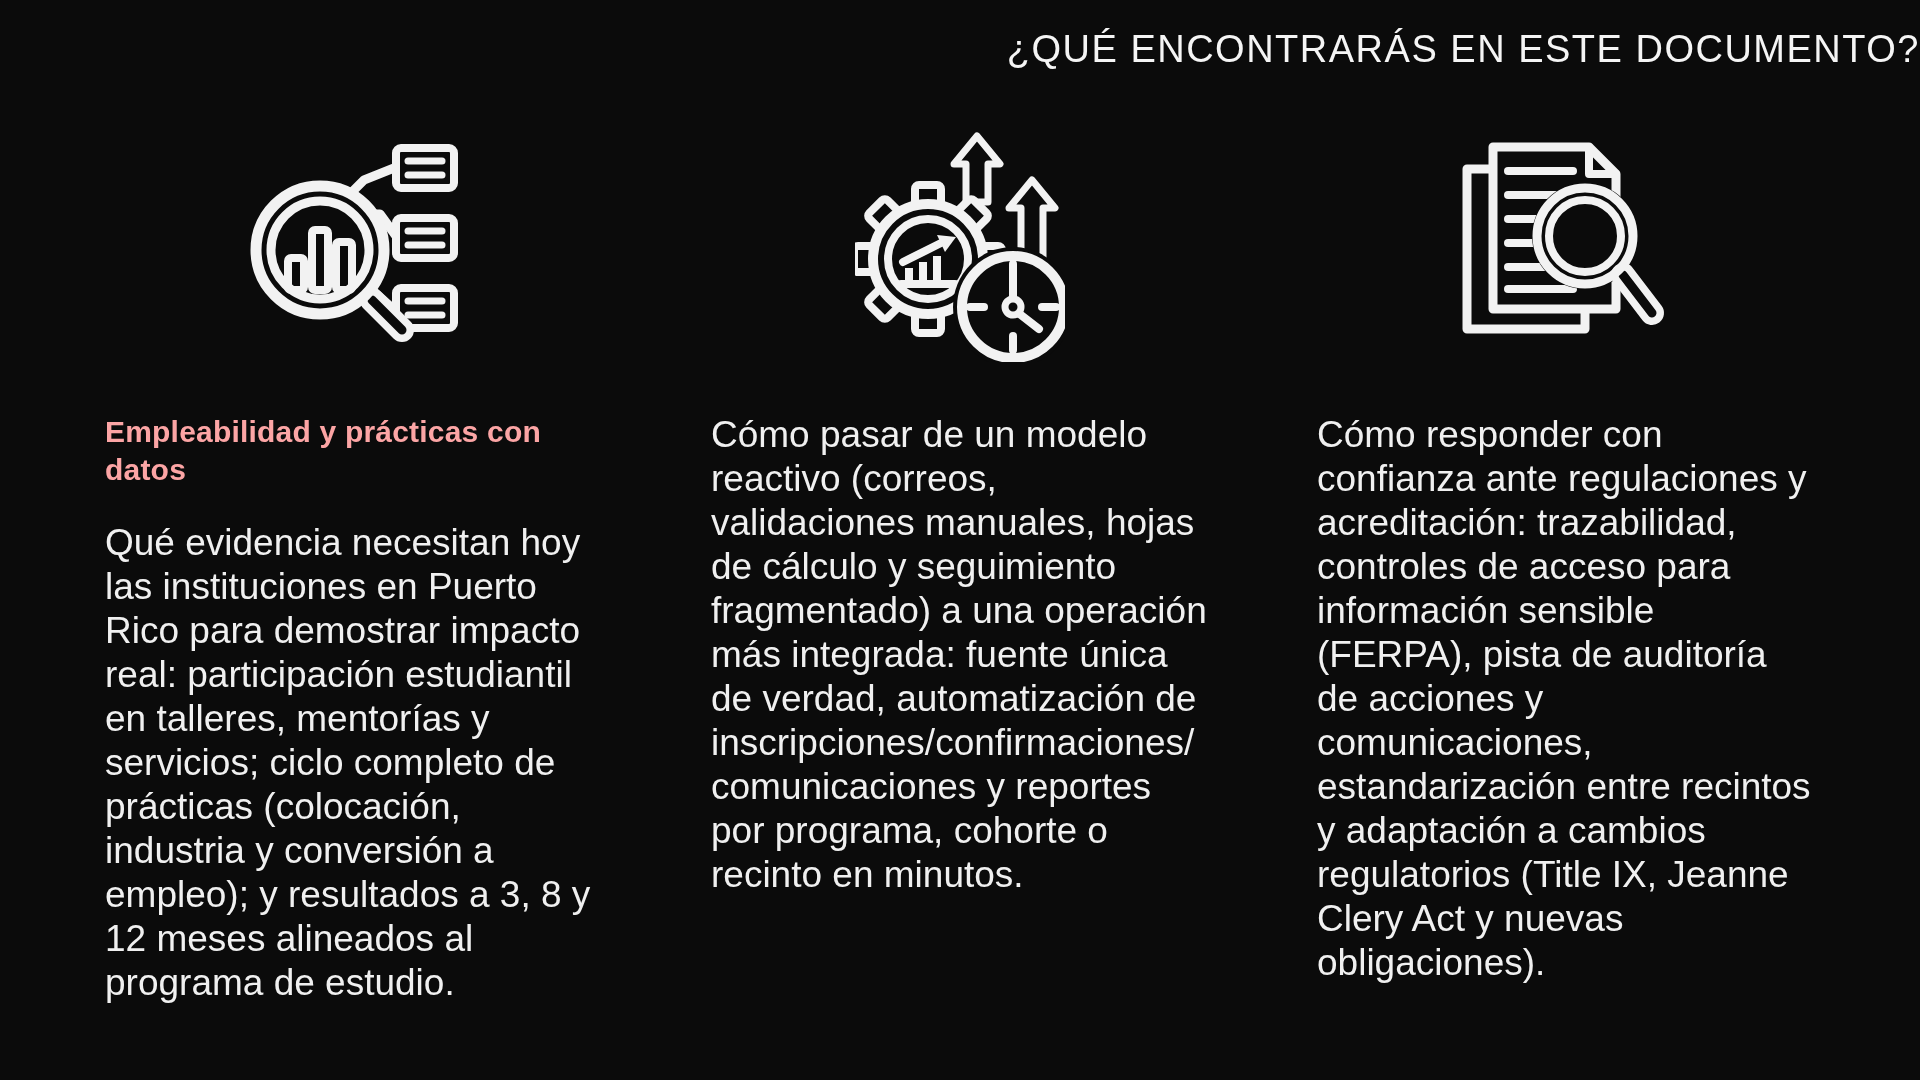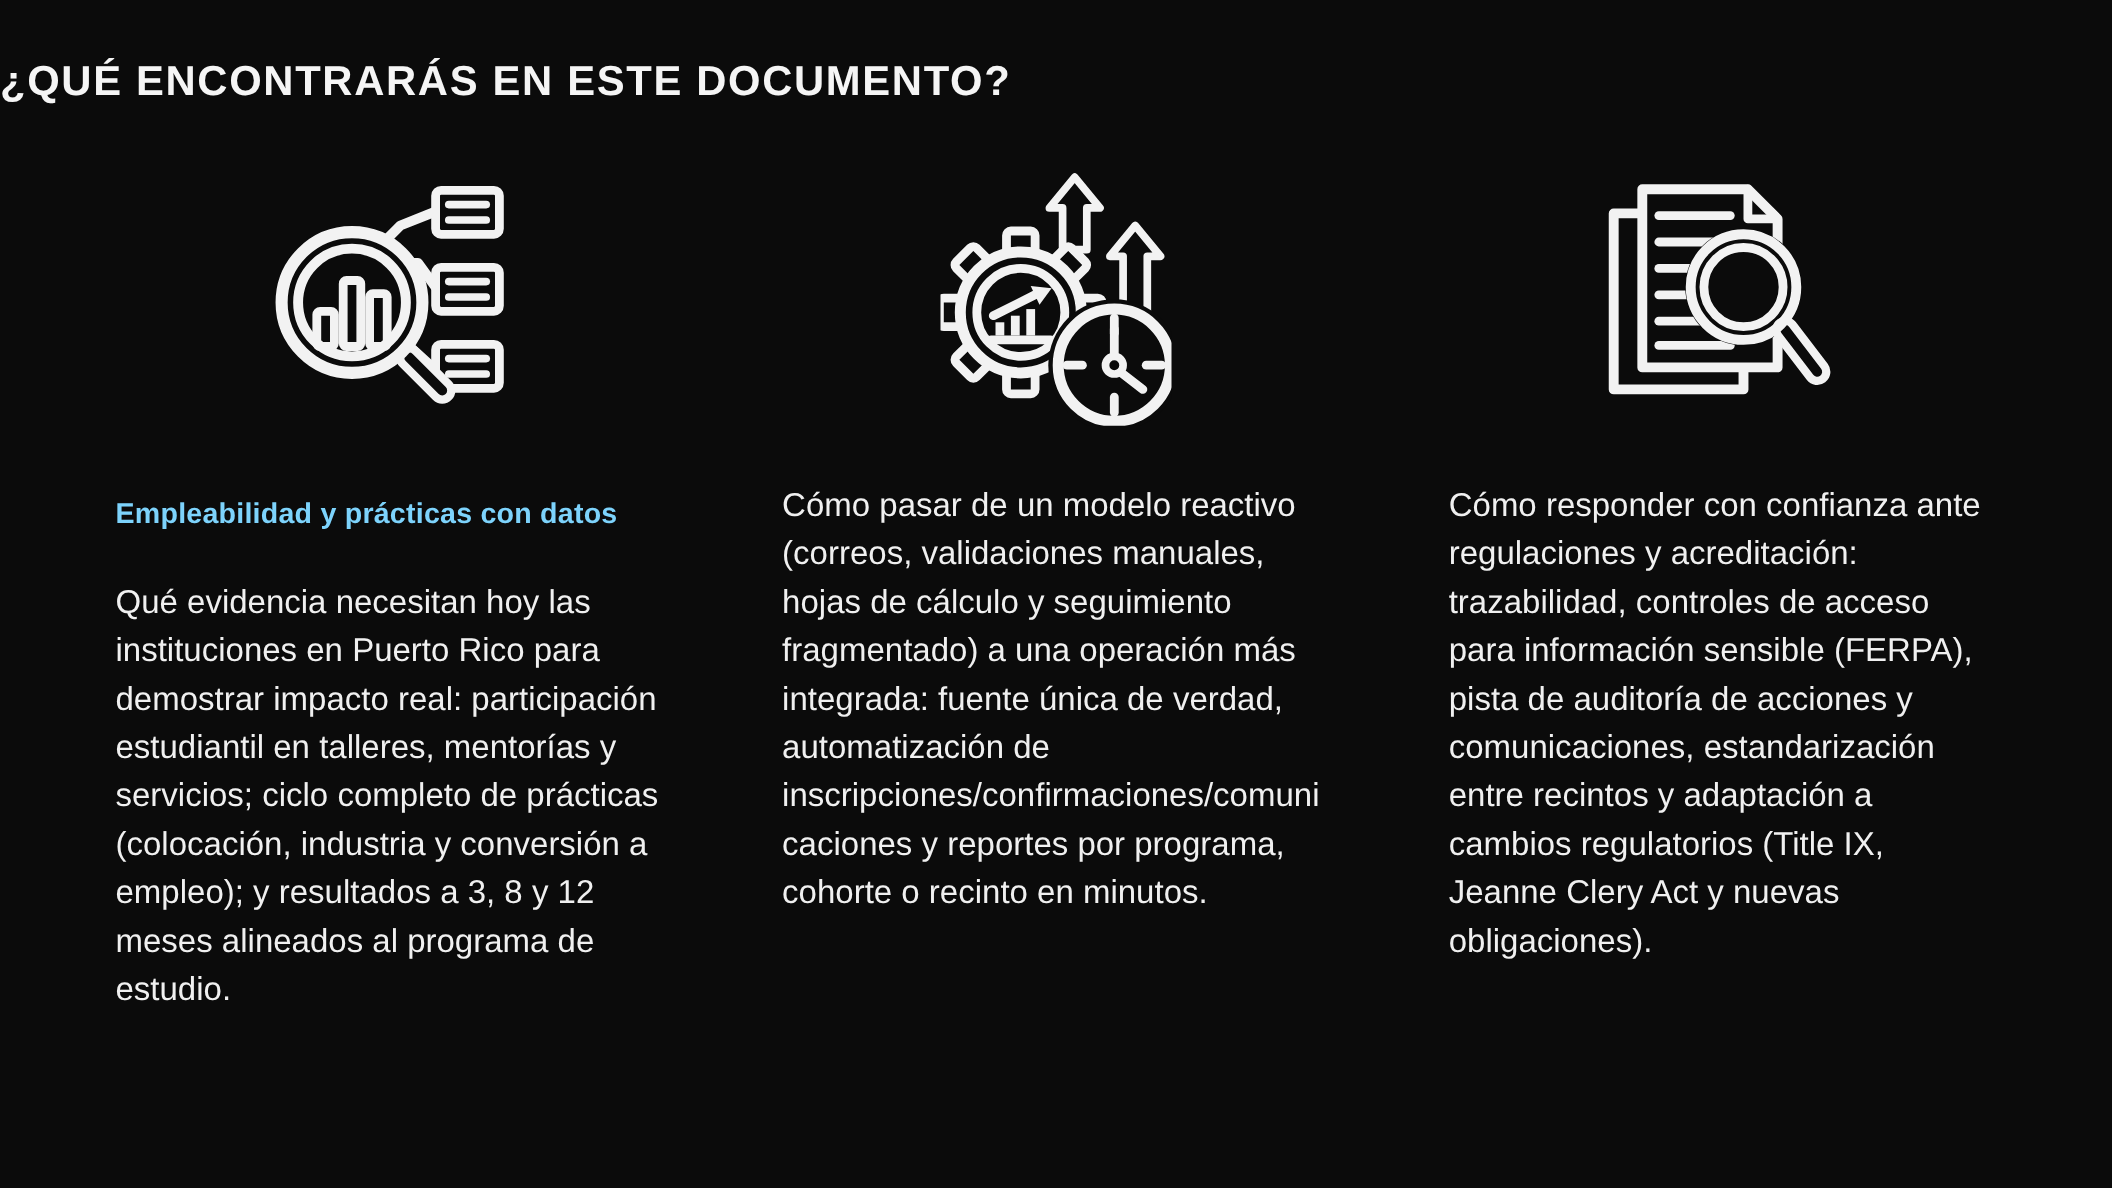--- a/index.html
+++ b/index.html
@@ -11,24 +11,24 @@
     position: relative;
     width: 1920px;
     height: 1080px;
     overflow: hidden;
     background: #0b0b0b;
     color: #f2f2f2;
     font-family: "Liberation Sans", sans-serif;
   }
   .title {
     margin: 0;
-    padding-top: 53px;
-    text-align: left;
+    padding-top: 28px;
+    text-align: right;
     font-size: 38px;
-    font-weight: 700;
+    font-weight: 400;
     letter-spacing: 1.5px;
     color: #f5f5f5;
   }
   .columns {
     display: flex;
     gap: 108px;
     padding: 0 105px;
     margin-top: 50px;
   }
   .col {
@@ -37,29 +37,29 @@
   }
   .icon-wrap {
     height: 252px;
     display: flex;
     align-items: center;
     justify-content: center;
     margin-bottom: 40px;
   }
   .col h2 {
     margin: 0 0 32px 0;
-    font-size: 26px;
+    font-size: 30px;
     font-weight: 700;
-    line-height: 56px;
+    line-height: 38px;
     letter-spacing: 0.2px;
-    color: #7dd3fc;
+    color: #fca5a5;
   }
   .col p {
     margin: 0;
-    font-size: 30px;
+    font-size: 37px;
     line-height: 44px;
     overflow-wrap: break-word;
     color: #f0f0f0;
   }
   svg { display: block; }
 </style>
 </head>
 <body>
 
 <div class="slide">

